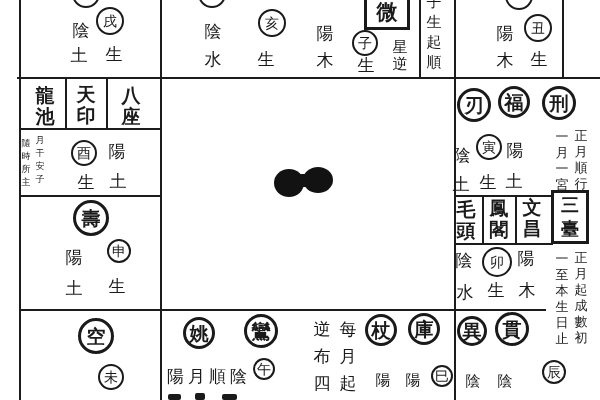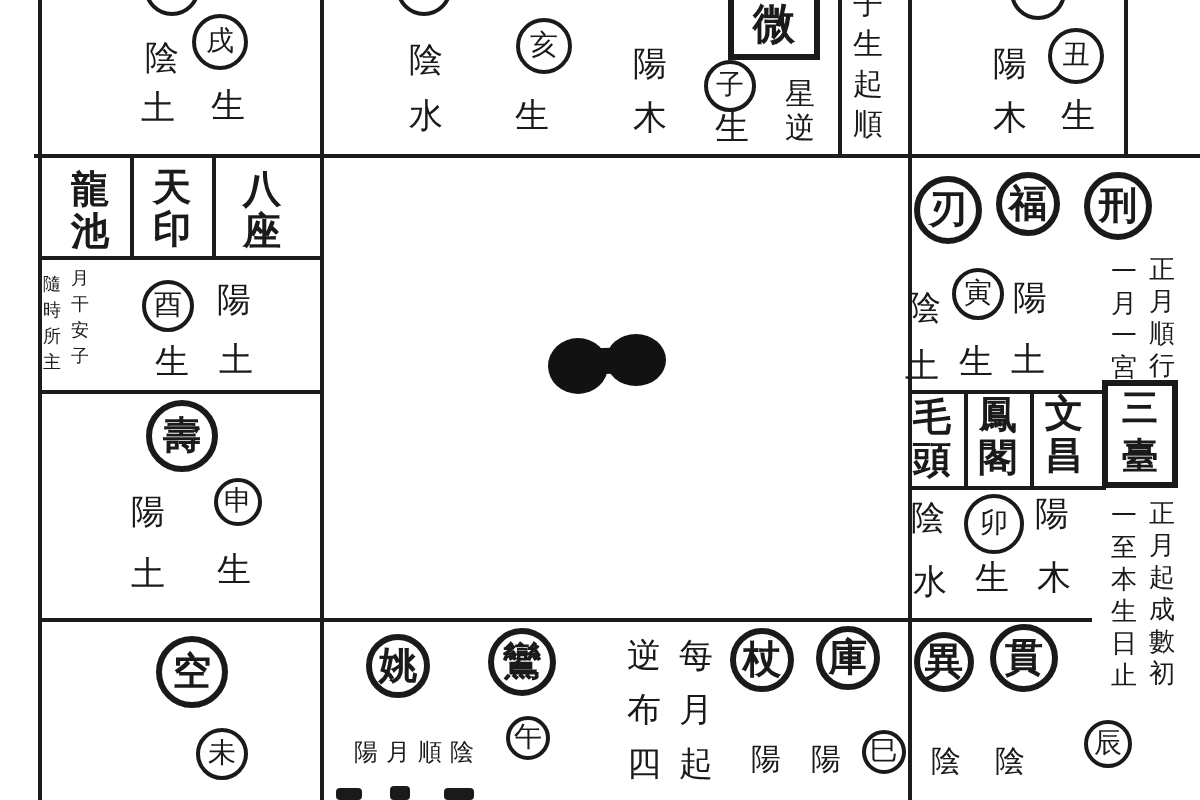--- a/index.html
+++ b/index.html
@@ -94,21 +94,21 @@
       <div class="el char" style="left: 118px; top: 181px;">土</div>
       <div class="el circle star" style="left: 91px; top: 218px; height: 36px; width: 36px;">壽</div>
       <div class="el char" style="left: 74px; top: 257px;">陽</div>
       <div class="el circle" style="left: 119px; top: 251px; height: 24px; width: 24px;">申</div>
       <div class="el char" style="left: 74px; top: 288px;">土</div>
       <div class="el char" style="left: 117px; top: 286px;">生</div>
       <div class="el circle star" style="left: 96px; top: 336px; height: 36px; width: 36px;">空</div>
       <div class="el circle" style="left: 111px; top: 377px; height: 26px; width: 26px;">未</div>
       <div class="el circle star" style="left: 199px; top: 333px; height: 32px; width: 32px;">姚</div>
       <div class="el circle star" style="left: 261px; top: 331px; height: 34px; width: 34px;">鸞</div>
-      <div class="el hchar" style="left: 209px; top: 376px; font-size: 12px; letter-spacing: 4px;">陽月順陰</div>
+      <div class="el hchar" style="left: 209px; top: 376px; font-size: 17px; letter-spacing: 4px;">陽月順陰</div>
       <div class="el circle" style="left: 264px; top: 369px; height: 22px; width: 22px;">午</div>
       <div class="el fragment" style="left: 168px; top: 394px; width: 13px; height: 6px;"></div>
       <div class="el fragment" style="left: 195px; top: 393px; width: 10px; height: 7px;"></div>
       <div class="el fragment" style="left: 222px; top: 394px; width: 15px; height: 6px;"></div>
       <div class="el vchar" style="left: 322px; top: 356px; font-size: 17px; line-height: 27px;">逆
 布
 四</div>
       <div class="el vchar" style="left: 348px; top: 356px; font-size: 17px; line-height: 27px;">每
 月
 起</div>

